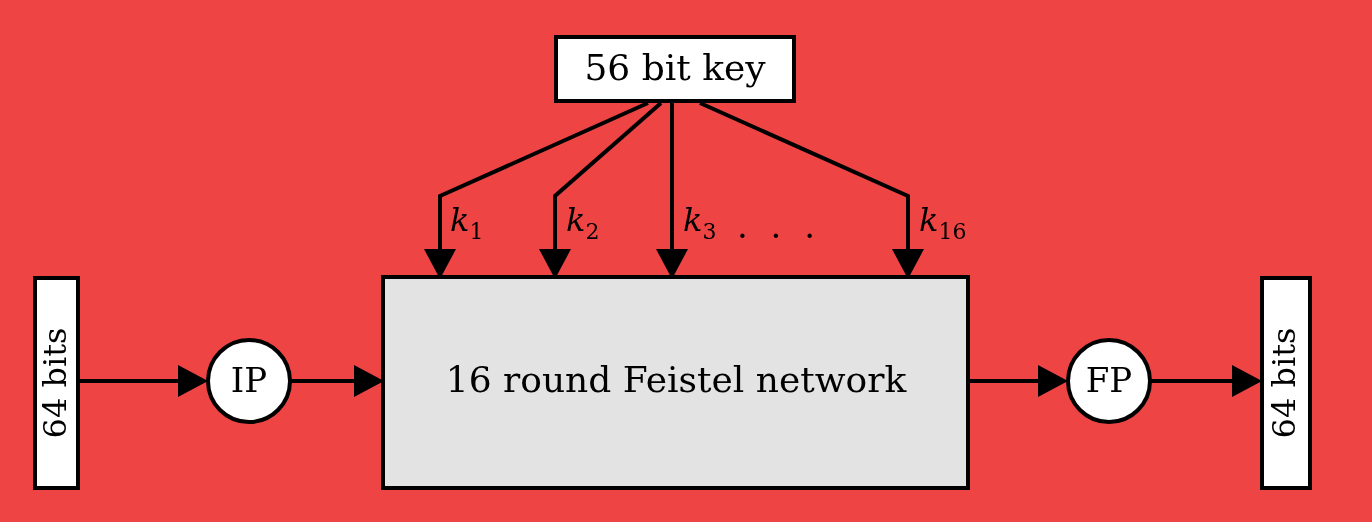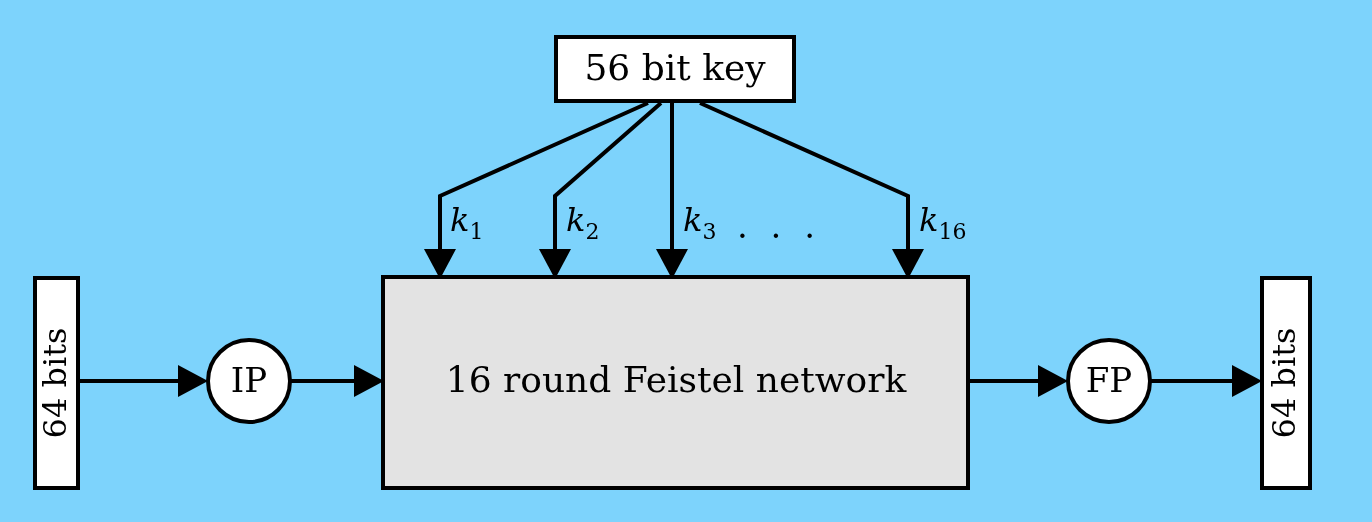--- a/index.html
+++ b/index.html
@@ -10,21 +10,21 @@
   body {
     width: 1372px;
     height: 522px;
     overflow: hidden;
     font-family: "DejaVu Serif", "Liberation Serif", serif;
   }
   #diagram-root {
     position: relative;
     width: 1372px;
     height: 522px;
-    background: #7dd3fc;
+    background: #ef4444;
   }
   svg#des-diagram {
     display: block;
     width: 1372px;
     height: 522px;
   }
   .node-box {
     fill: #ffffff;
     stroke: #000000;
     stroke-width: 4;

